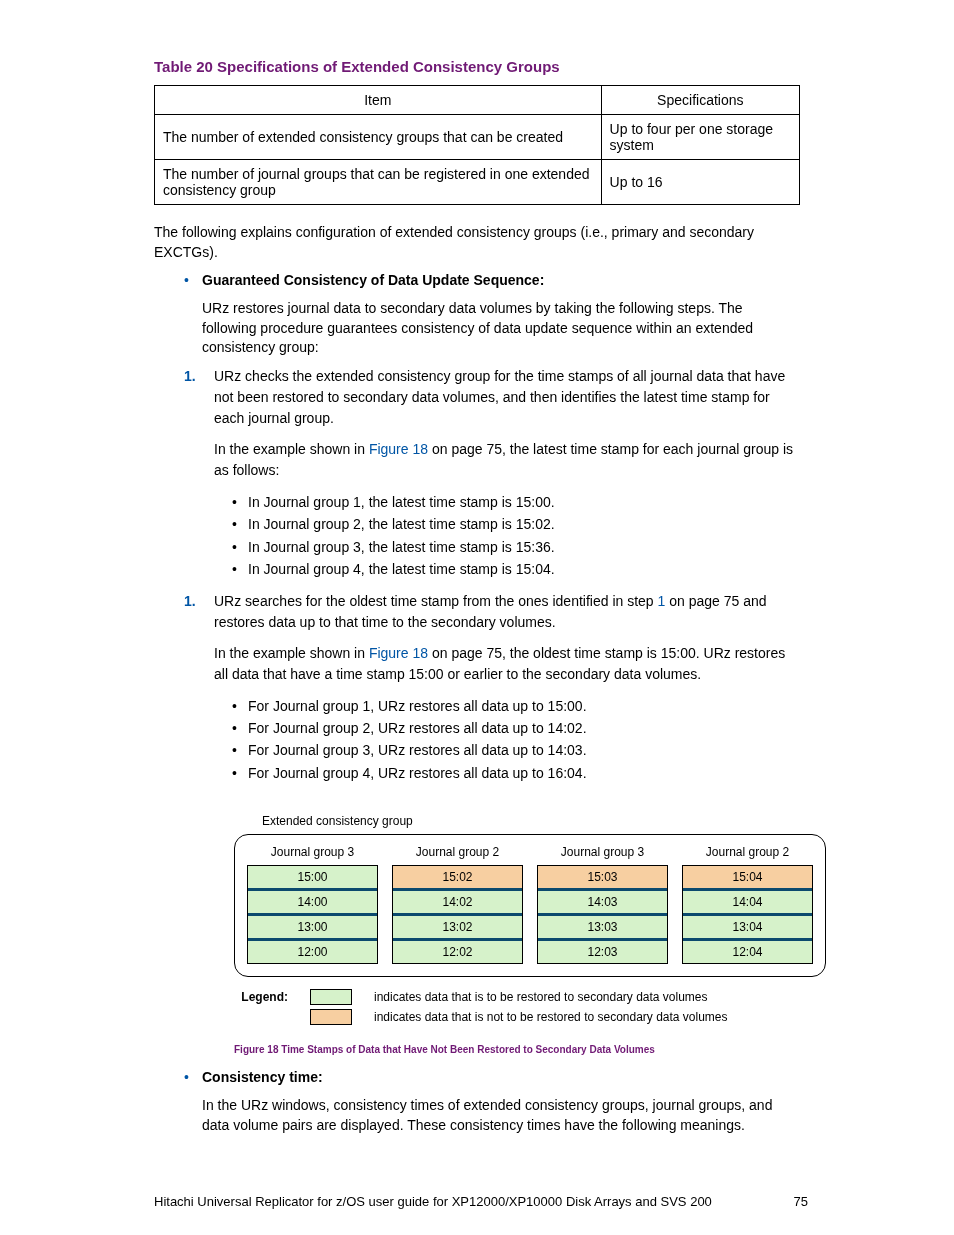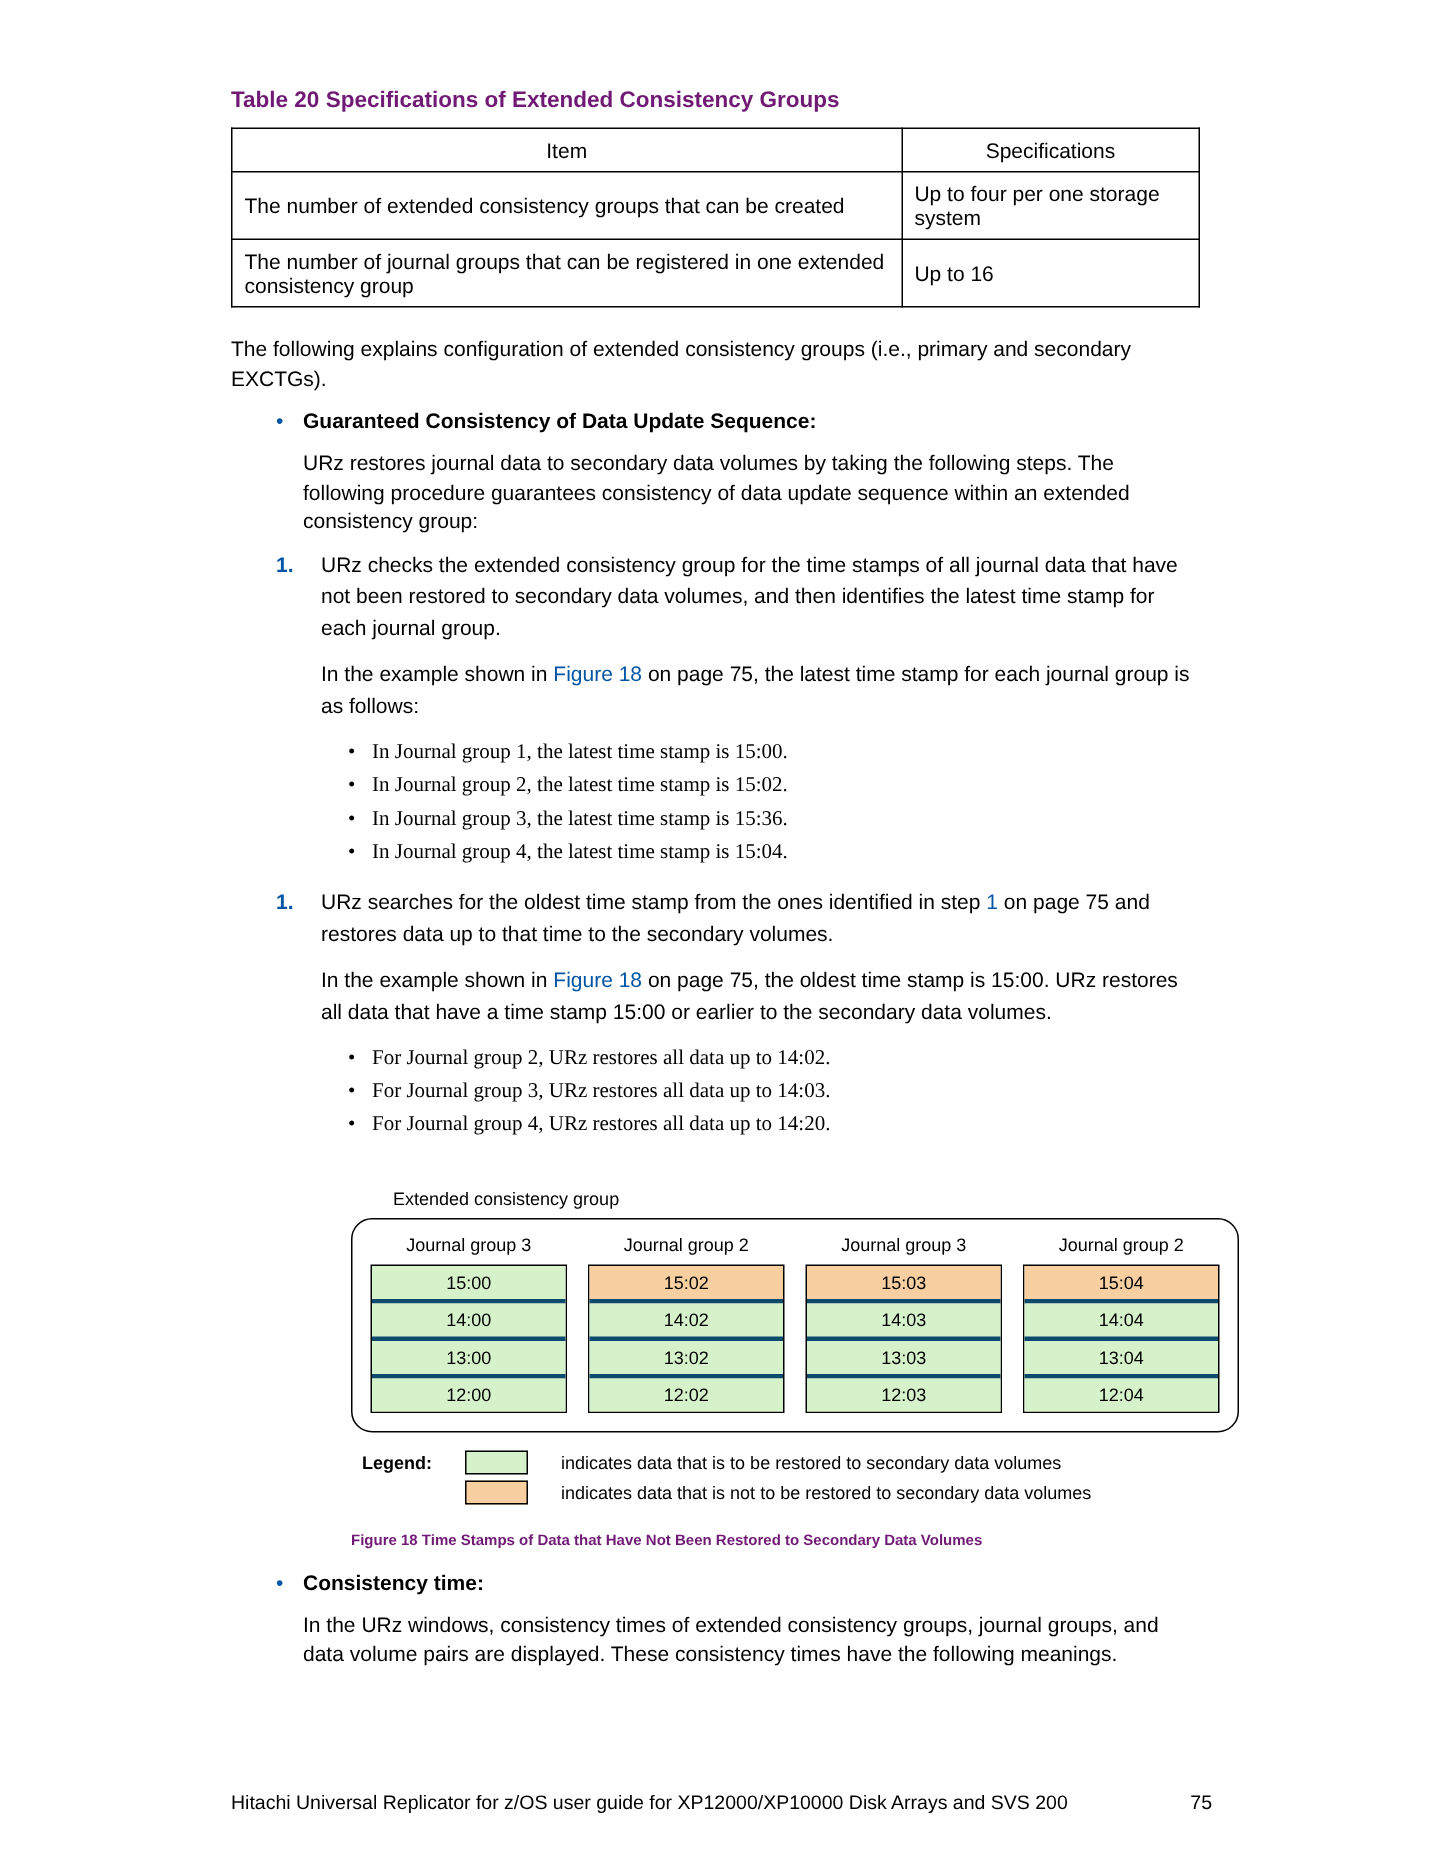--- a/index.html
+++ b/index.html
@@ -90,21 +90,20 @@
   .link { color: #0055a5; }
   .sub-bullets {
     list-style: none;
     padding-left: 78px;
     margin: 6px 0 10px 0;
   }
   .sub-bullets > li {
     position: relative;
     padding-left: 16px;
     line-height: 1.6;
-    font-family: Liberation Serif, serif;
   }
   .sub-bullets > li::before {
     content: "•";
     position: absolute;
     left: 0;
     top: 0;
     color: #000;
     font-size: 14px;
   }
   
@@ -230,23 +229,24 @@
       <span class="num">1.</span>
       <span class="body">
         <span>URz searches for the oldest time stamp from the ones identified in step </span><span class="link">1</span><span> on page 75 and restores data up to that time to the secondary volumes.</span>
       </span>
       <span class="body">
         <span>In the example shown in </span><span class="link">Figure 18</span><span> on page 75, the oldest time stamp is 15:00. URz restores all data that have a time stamp 15:00 or earlier to the secondary data volumes.</span>
       </span>
     </li>
   </ol>
   <ul class="sub-bullets">
+    <li>For Journal group 1, URz restores all data up to 15:00.</li>
     <li>For Journal group 2, URz restores all data up to 14:02.</li>
     <li>For Journal group 3, URz restores all data up to 14:03.</li>
-    <li>For Journal group 4, URz restores all data up to 14:20.</li>
+    <li>For Journal group 4, URz restores all data up to 16:04.</li>
   </ul>
 
   <div class="figure-wrap">
     <div class="ecg-label">Extended consistency group</div>
     <div class="ecg-box">
       <div class="jg">
         <div class="jg-title">Journal group 3</div>
         <div class="jg-cells">
           <div class="jg-cell c-green">15:00</div>
           <div class="jg-cell c-green">14:00</div>

